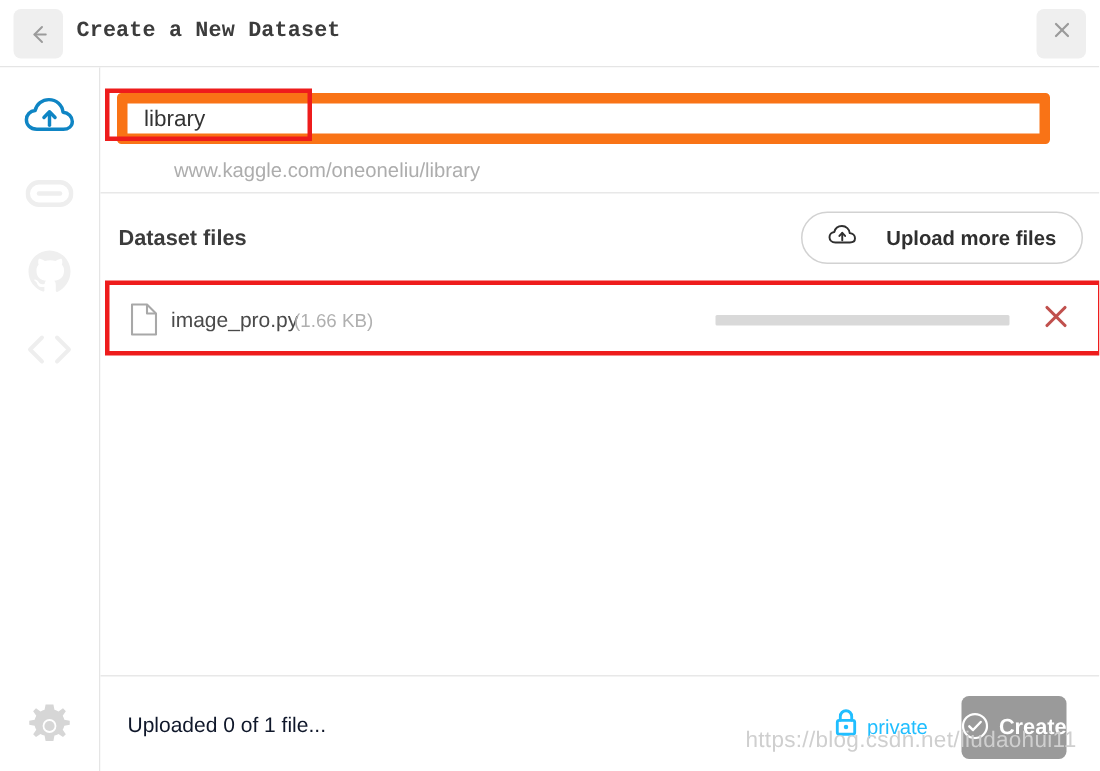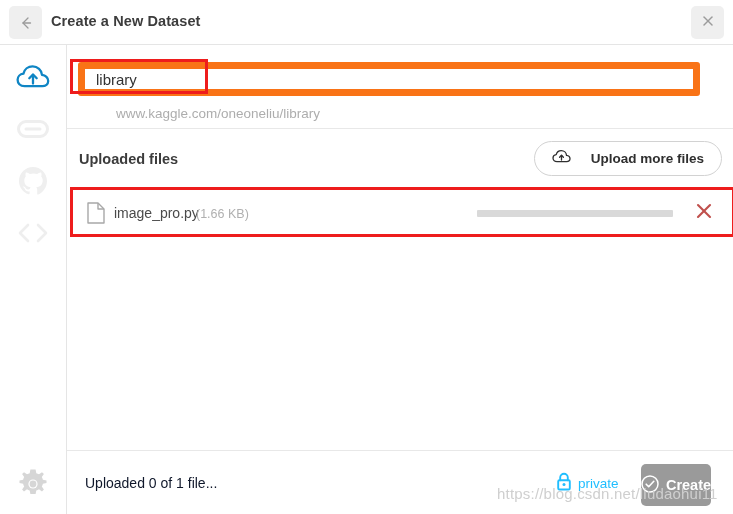--- a/index.html
+++ b/index.html
@@ -41,20 +41,21 @@
     cursor: pointer;
   }
   .back-btn svg { display:block; }
   .header-title {
     position: absolute;
     left: 51px; top: 13px;
     font-size: 14.5px;
     font-weight: bold;
     color: #3c3c3c;
     letter-spacing: .1px;
+    font-family: Liberation Mono, monospace;
   }
   .close-btn {
     position: absolute;
     right: 9px; top: 6px;
     width: 33px; height: 33px;
     border-radius: 5px;
     background: #efefef;
     display: flex;
     align-items: center;
     justify-content: center;
@@ -343,21 +344,21 @@
   </div>
 
   <div class="main">
 
     <input class="title-field" type="text" value="library" style="">
 
     <div class="slug-text">www.kaggle.com/oneoneliu/library</div>
 
     <div class="divider-1"></div>
 
-    <div class="uploaded-heading">Uploaded files</div>
+    <div class="uploaded-heading">Dataset files</div>
 
     <div class="upload-more-btn">
       <span>
         <svg width="19" height="15" viewBox="0 0 19 15">
           <path d="M5.0 12.6 C2.4 12.6 1.0 10.9 1.0 9.1 C1.0 7.4 2.3 5.9 4.2 5.7
                    C4.8 3.3 6.8 1.7 9.3 1.7 C12.1 1.7 14.3 3.8 14.5 6.4
                    C16.5 6.6 18.0 8.1 18.0 9.8 C18.0 11.6 16.5 12.6 14.6 12.6 Z" fill="none" stroke="#2f2f2f" stroke-width="1.3" stroke-linejoin="round"></path>
           <path d="M9.5 11.1 L9.5 6.4" stroke="#2f2f2f" stroke-width="1.3" stroke-linecap="round"></path>
           <path d="M7.6 8.3 L9.5 6.2 L11.4 8.3" fill="none" stroke="#2f2f2f" stroke-width="1.3" stroke-linecap="round" stroke-linejoin="round"></path>
         </svg>

